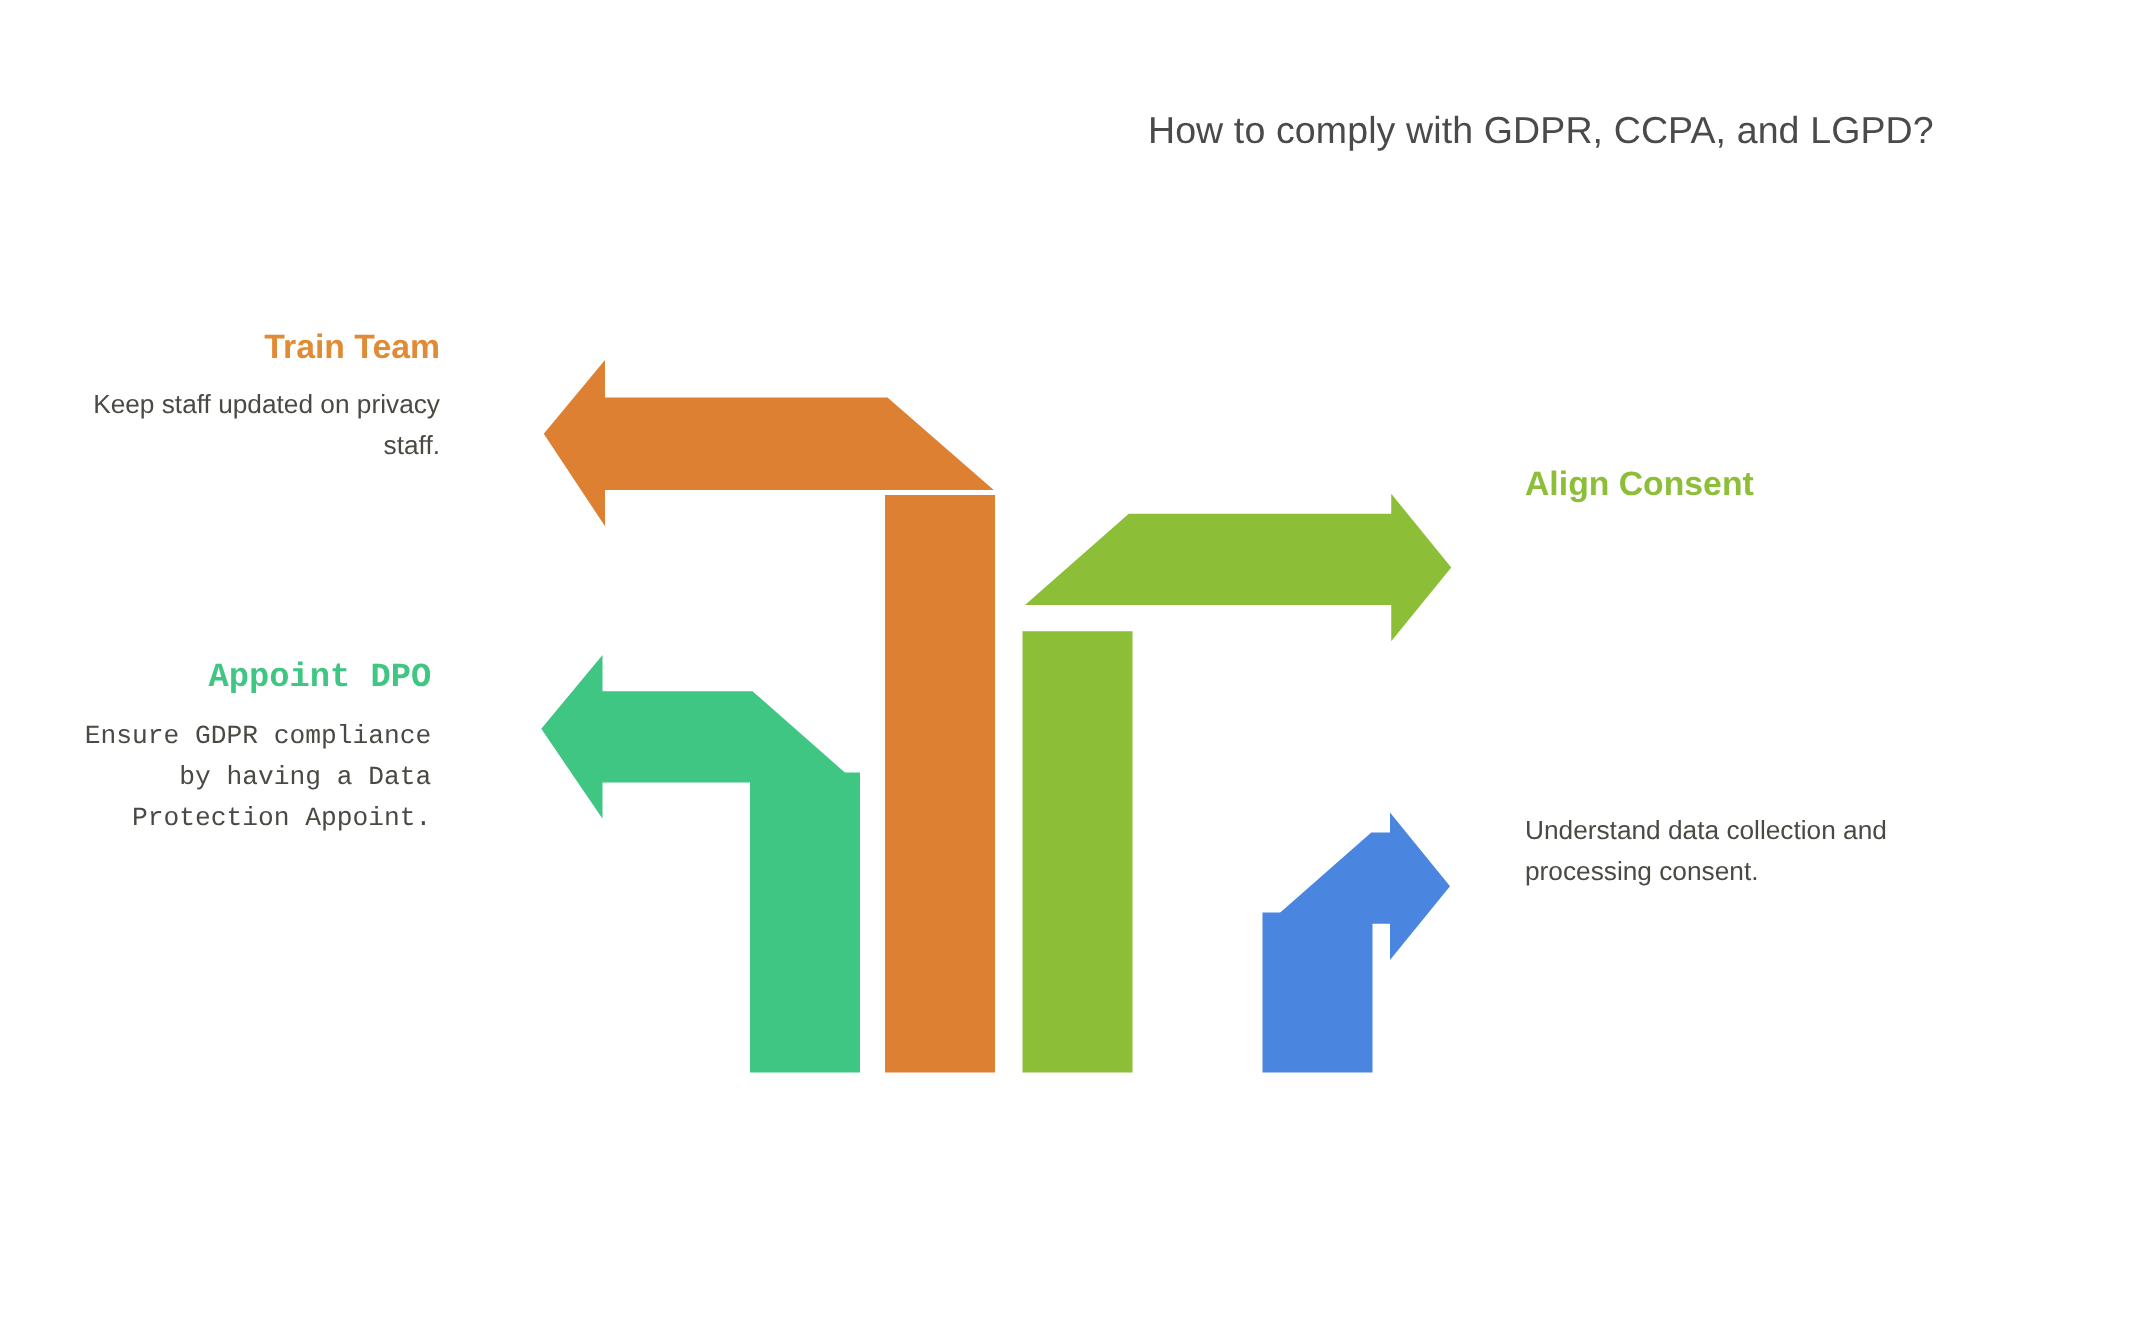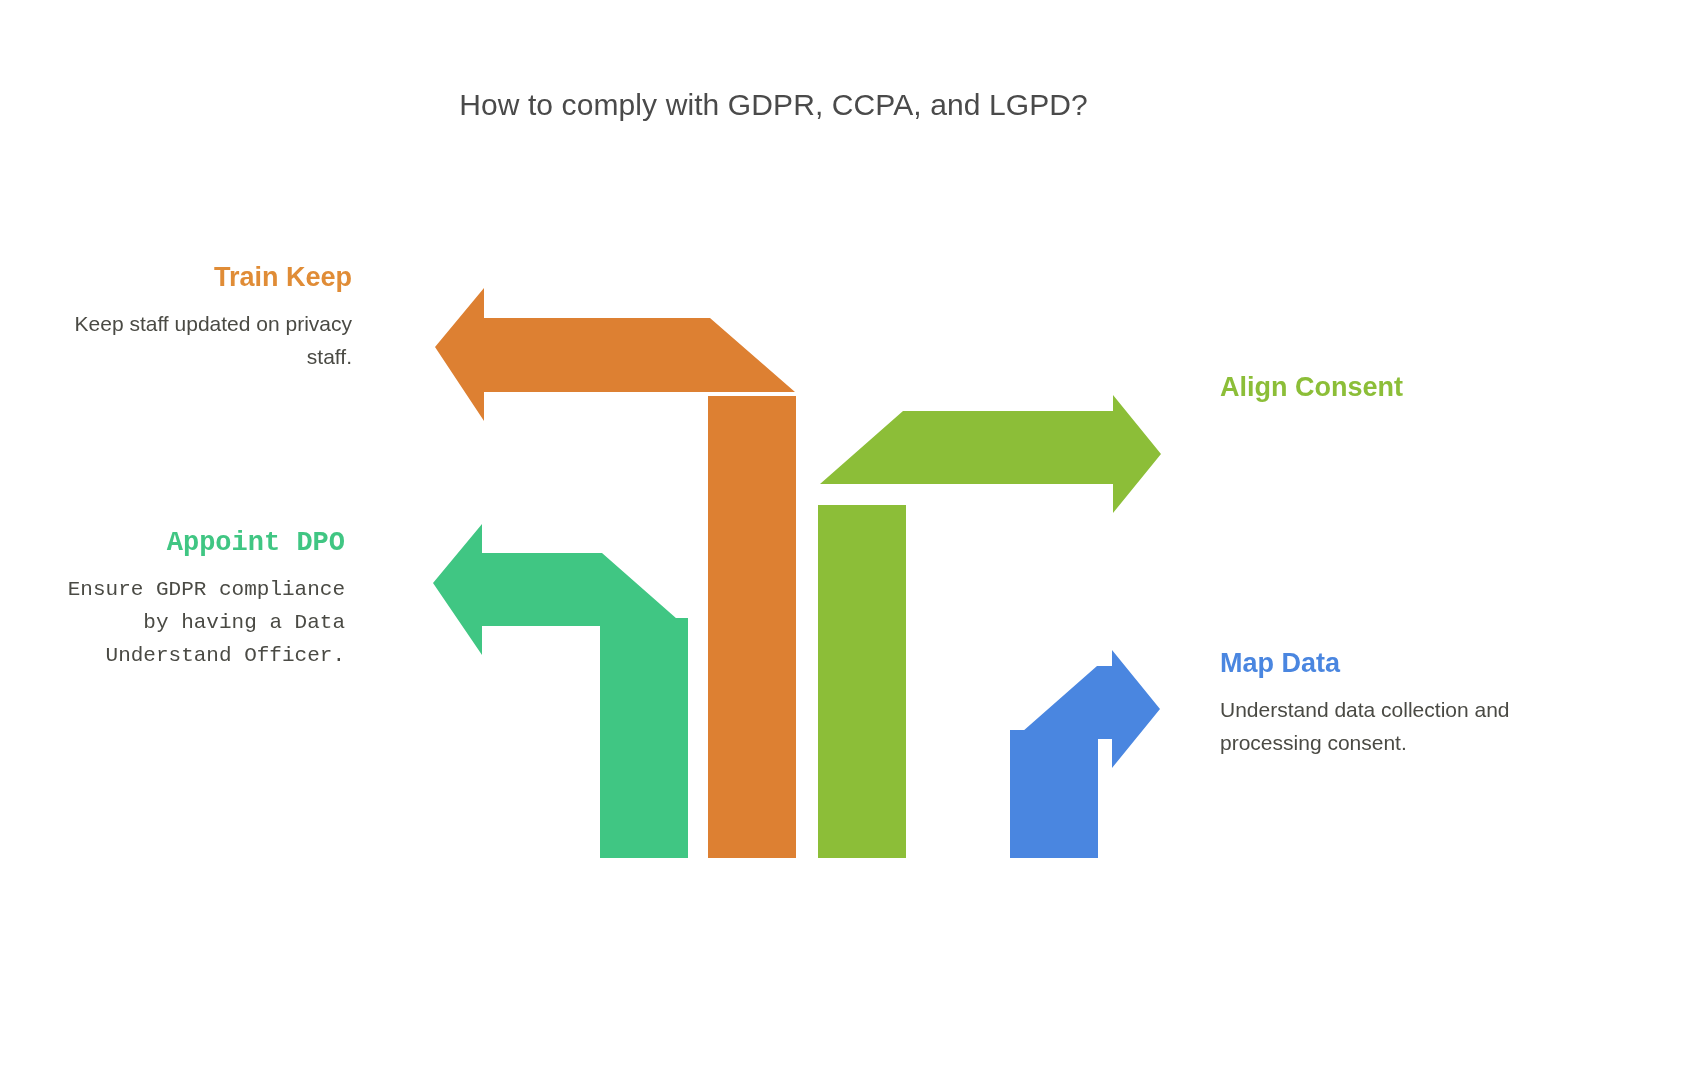--- a/index.html
+++ b/index.html
@@ -12,21 +12,21 @@
   #stage {
     position:relative;
     width:1704px; height:1071px;
     background:#ffffff;
   }
   
   #title {
     position:absolute;
     left:0; top:88px;
     width:1547px;
-    text-align:center;
+    text-align:right;
     font-size:30px;
     font-weight:400;
     color:#4a4a4a;
     letter-spacing:0.1px;
   }
   
   #diagram {
     position:absolute;
     left:0; top:0;
     width:1704px; height:1071px;
@@ -83,31 +83,30 @@
       <rect fill="#40C683" x="600" y="618" width="88" height="240"></rect>
     </g>
 
     <g>
       <polygon fill="#4A86E0" points="1112,650 1160,709 1112,768 1112,739 1014,739 1097,666 1112,666 "></polygon>
       <rect fill="#4A86E0" x="1010" y="730" width="88" height="128"></rect>
     </g>
   </svg>
 
   <div class="block right-al" id="b-train">
-    <div class="head">Train Keep</div>
+    <div class="head">Train Team</div>
     <div class="body">Keep staff updated on privacy staff.</div>
   </div>
 
   <div class="block right-al" id="b-dpo">
     <div class="head">Appoint DPO</div>
-    <div class="body">Ensure GDPR compliance by having a Data Understand Officer.</div>
+    <div class="body">Ensure GDPR compliance by having a Data Protection Appoint.</div>
   </div>
 
   <div class="block left-al" id="b-align">
     <div class="head">Align Consent</div>
   </div>
 
   <div class="block left-al" id="b-map">
-    <div class="head">Map Data</div>
     <div class="body">Understand data collection and processing consent.</div>
   </div>
 
 </div>
 
 </body></html>

